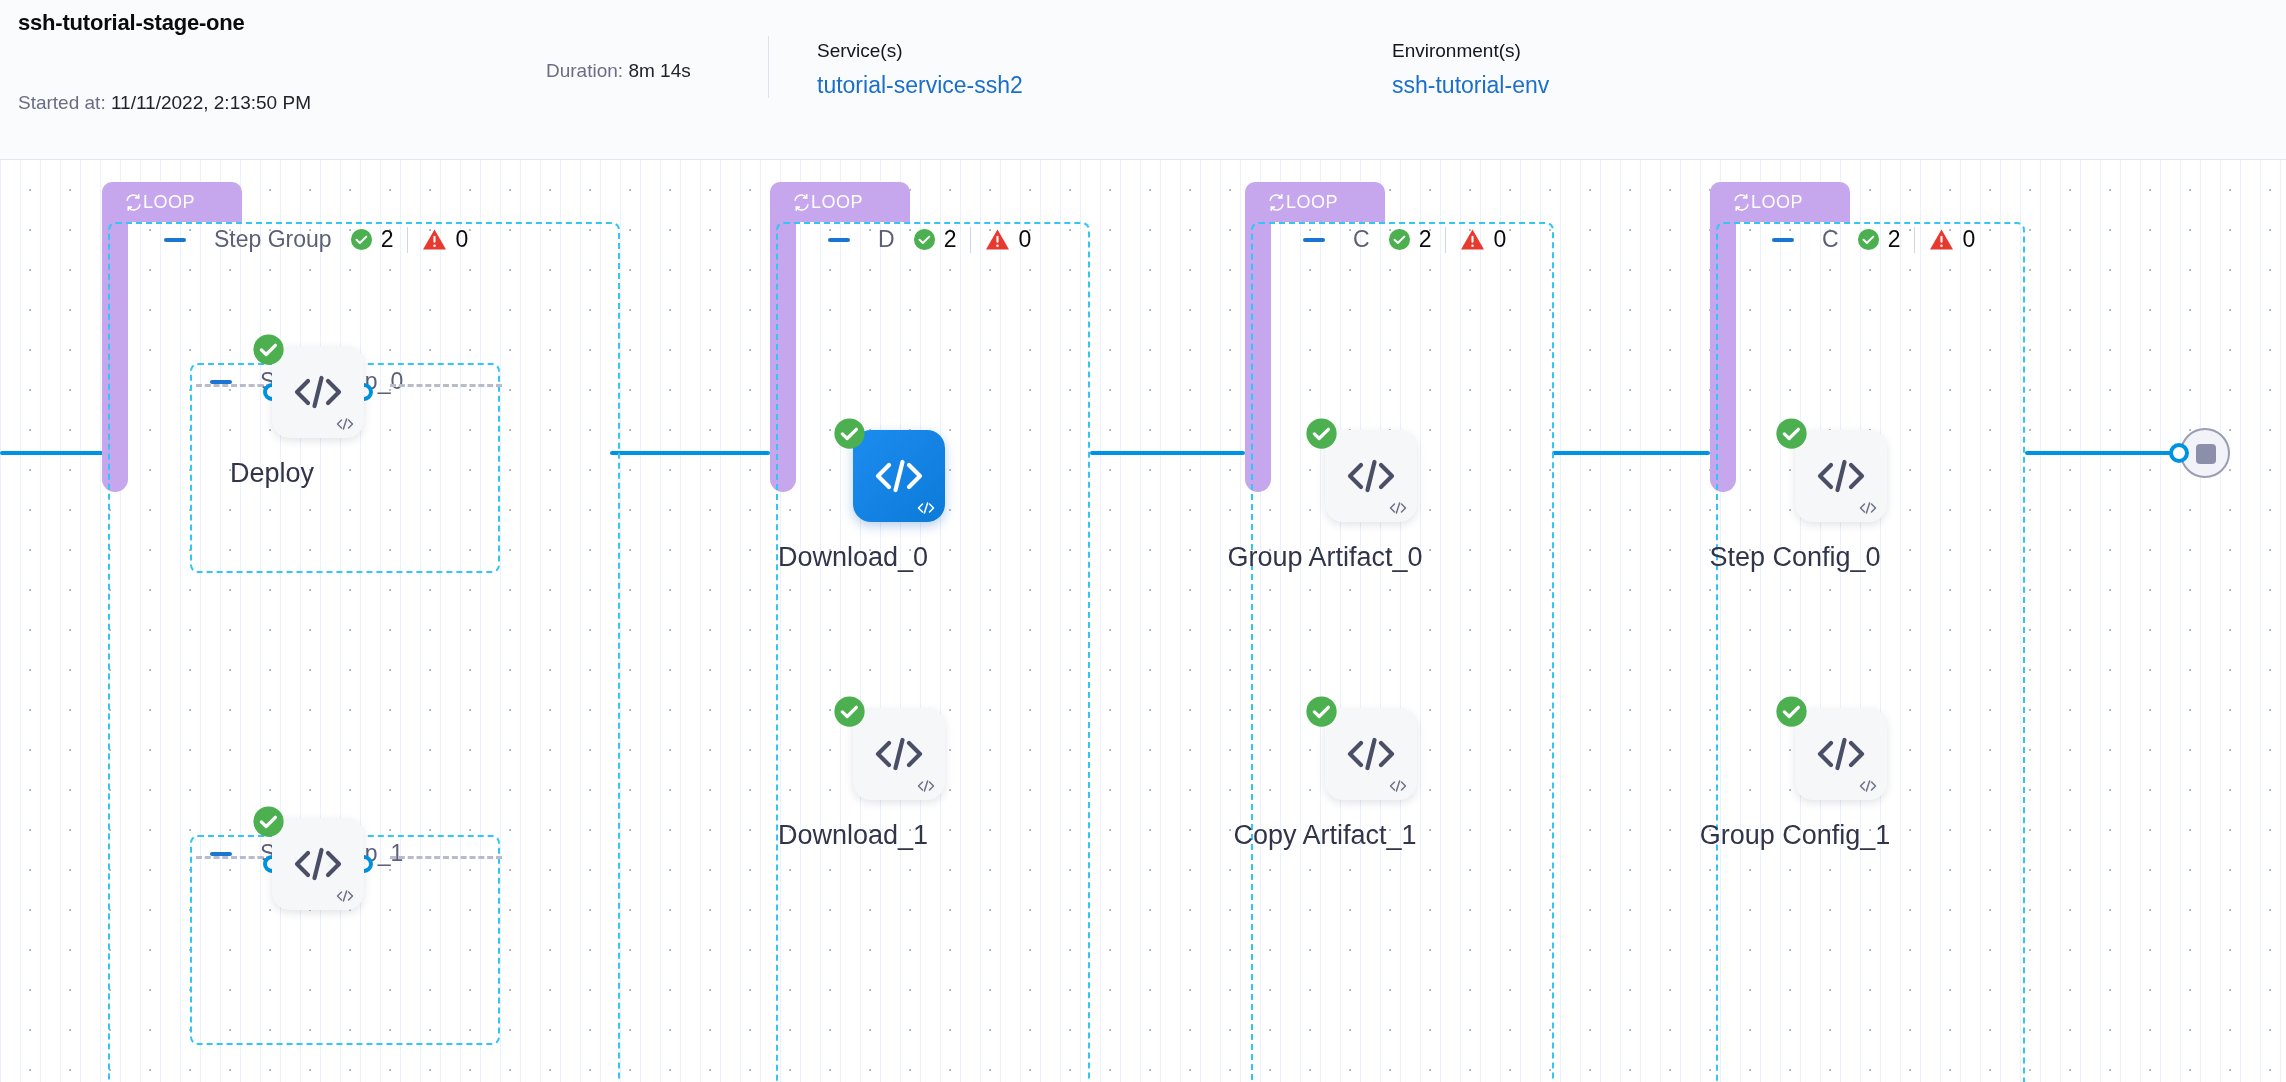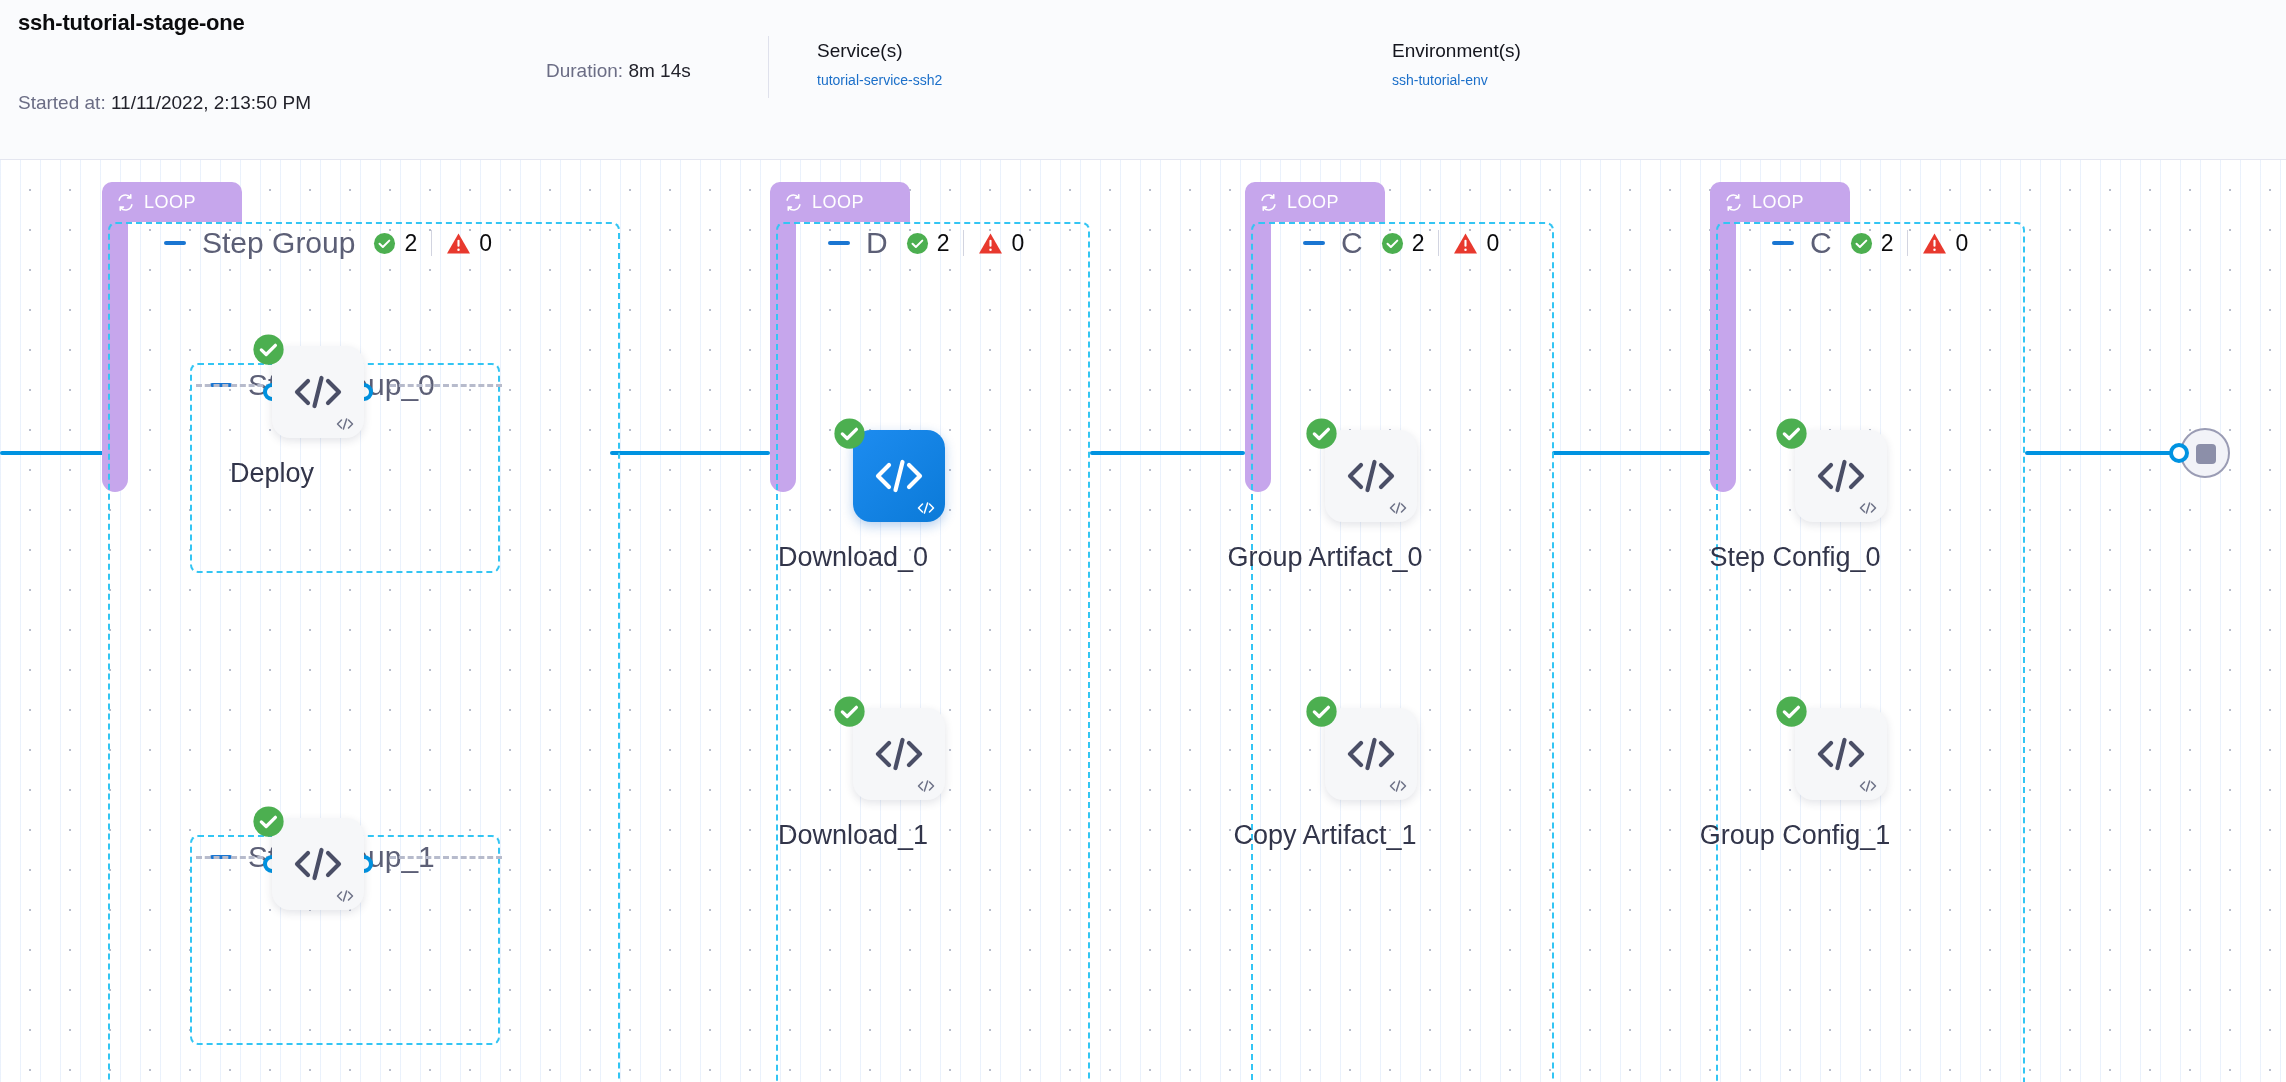--- a/index.html
+++ b/index.html
@@ -32,21 +32,21 @@
   }
   .duration b{color:#22222b;font-weight:400;}
   .hdr-divider{
     position:absolute;left:768px;top:36px;width:1px;height:62px;background:#dfe1ec;
   }
   .hdr-col{position:absolute;top:40px;}
   .hdr-col .hdr-label{
     font-size:19px;color:#14151d;font-weight:400;margin:0 0 10px 0;white-space:nowrap;
   }
   .hdr-col .hdr-link{
-    font-size:14px;color:#1b6fc9;text-decoration:none;white-space:nowrap;display:block;
+    font-size:23px;color:#1b6fc9;text-decoration:none;white-space:nowrap;display:block;
   }
   #col-service{left:817px;}
   #col-env{left:1392px;}
 
   
   .canvas{
     position:absolute;left:0;top:160px;width:2286px;height:922px;
     background-color:#ffffff;
     background-image:
       linear-gradient(to right, rgba(96,150,230,.13) 1px, transparent 1px),
@@ -61,43 +61,44 @@
 
   
   .loopgrp{position:absolute;}
   .loop-bar{
     position:absolute;left:0;top:0;width:26px;border-radius:13px;
     background:#c6a6ec;
   }
   .loop-badge{
     position:absolute;left:0;top:0;height:40px;
     background:#c6a6ec;border-radius:10px 10px 0 0;
-    display:flex;align-items:center;gap:9px;padding:0 14px;
+    display:flex;align-items:center;gap:0;padding:0 22px;
     box-sizing:border-box;
   }
   .loop-badge .loop-text{
     color:#ffffff;font-size:18px;letter-spacing:.5px;line-height:1;
   }
   .loop-icon{width:19px;height:19px;display:block;flex:0 0 auto;}
 
   .grpbox{
     position:absolute;
     border:2px dashed #33c5f3;border-radius:8px;
     box-sizing:border-box;background:transparent;
   }
   .grphdr{
     position:absolute;display:flex;align-items:center;gap:0px;white-space:nowrap;
   }
   .collapse-dash{
     width:22px;height:4px;background:#1a76d2;border-radius:2px;display:inline-block;
     margin-right:16px;flex:0 0 auto;
   }
   .grp-name{
-    font-size:30px;color:#5c5f76;margin-right:18px;overflow:hidden;
+    font-size:23px;color:#5c5f76;margin-right:18px;overflow:hidden;
     text-overflow:ellipsis;
+    padding-left:12px;
   }
   .cnt{display:flex;align-items:center;gap:8px;}
   .cnt .num{font-size:23px;color:#0b0b0d;}
   .pipe{width:1px;height:26px;background:#d2d4e0;margin:0 14px;}
 
   .ic-ok{width:23px;height:23px;display:block;}
   .ic-warn{width:25px;height:23px;display:block;}
 
   
   .node{position:absolute;width:0;height:0;}

